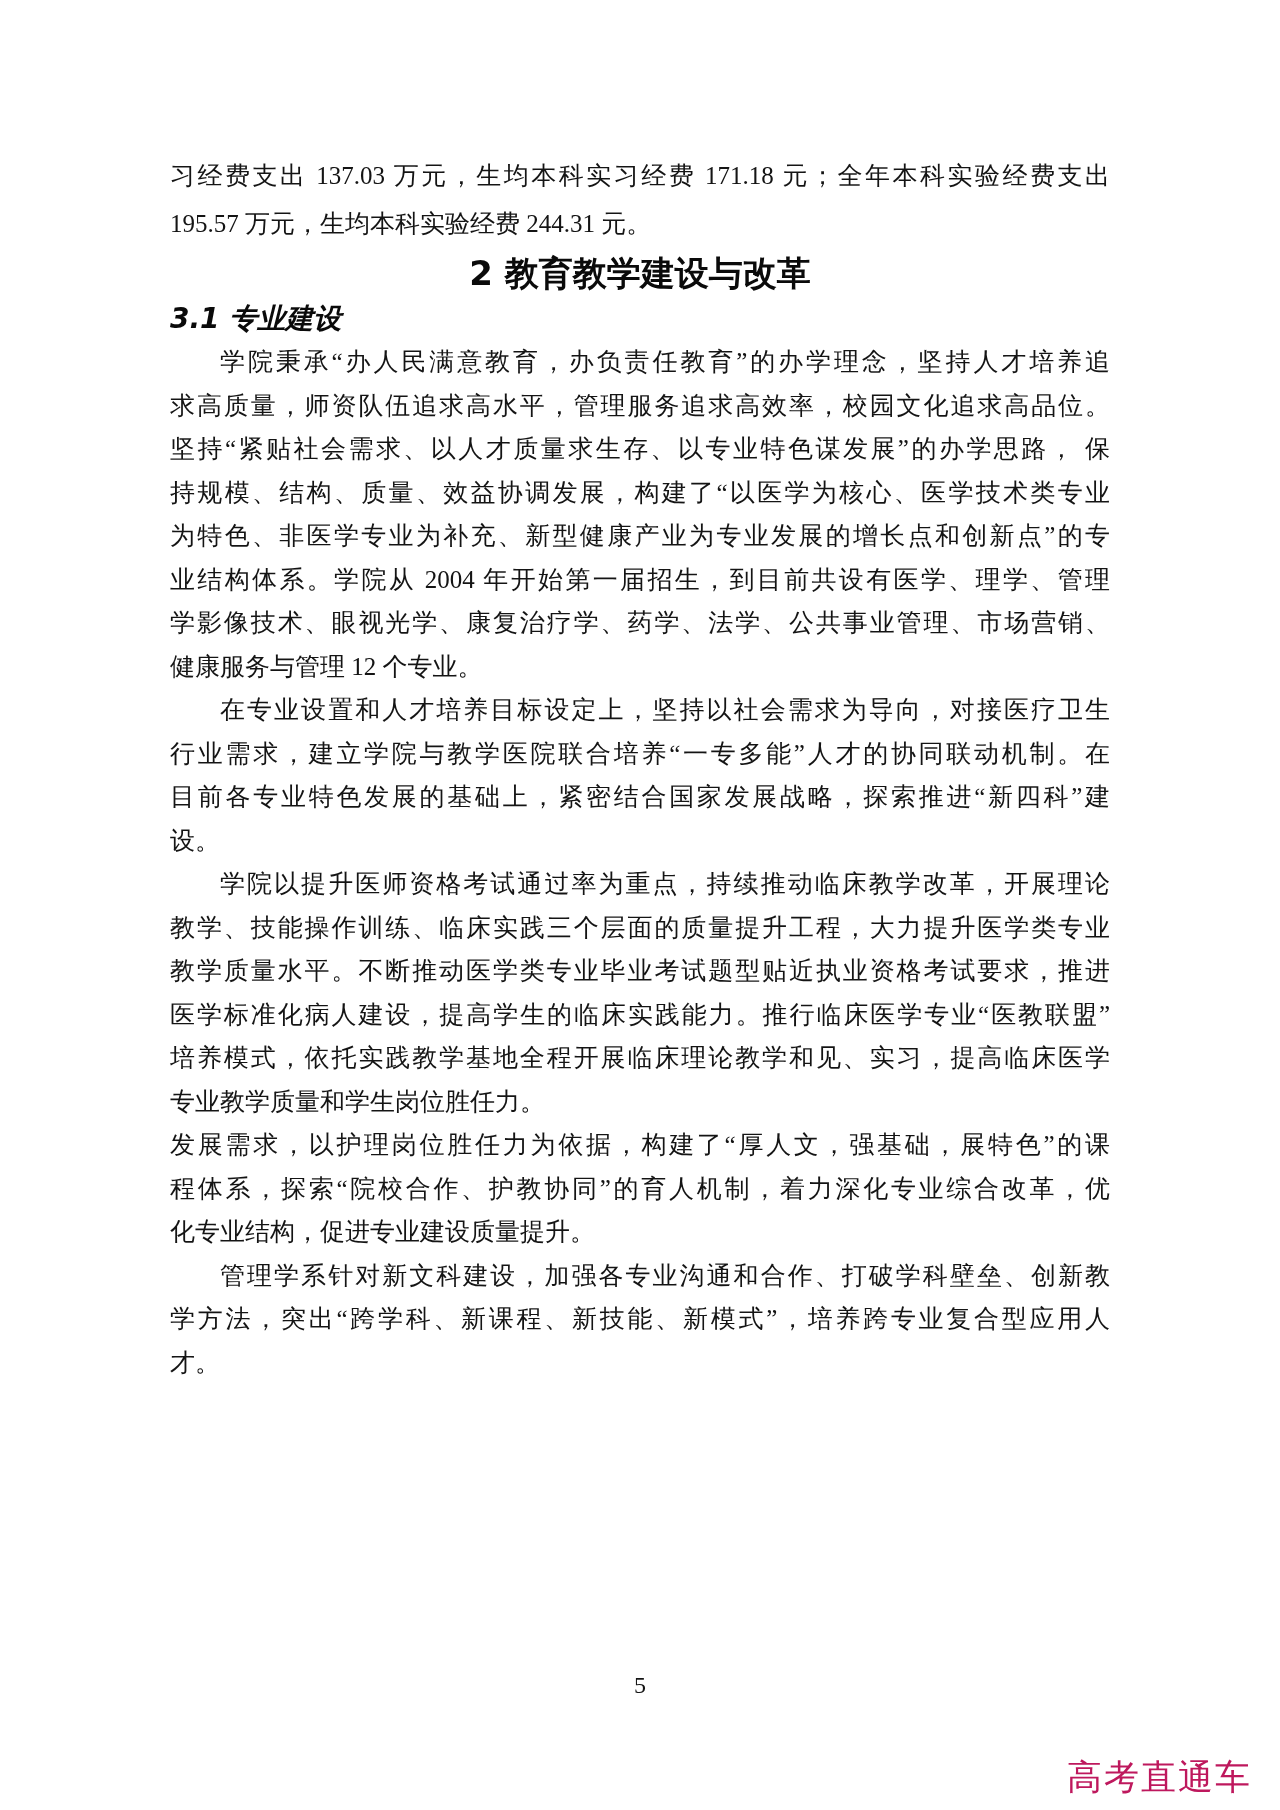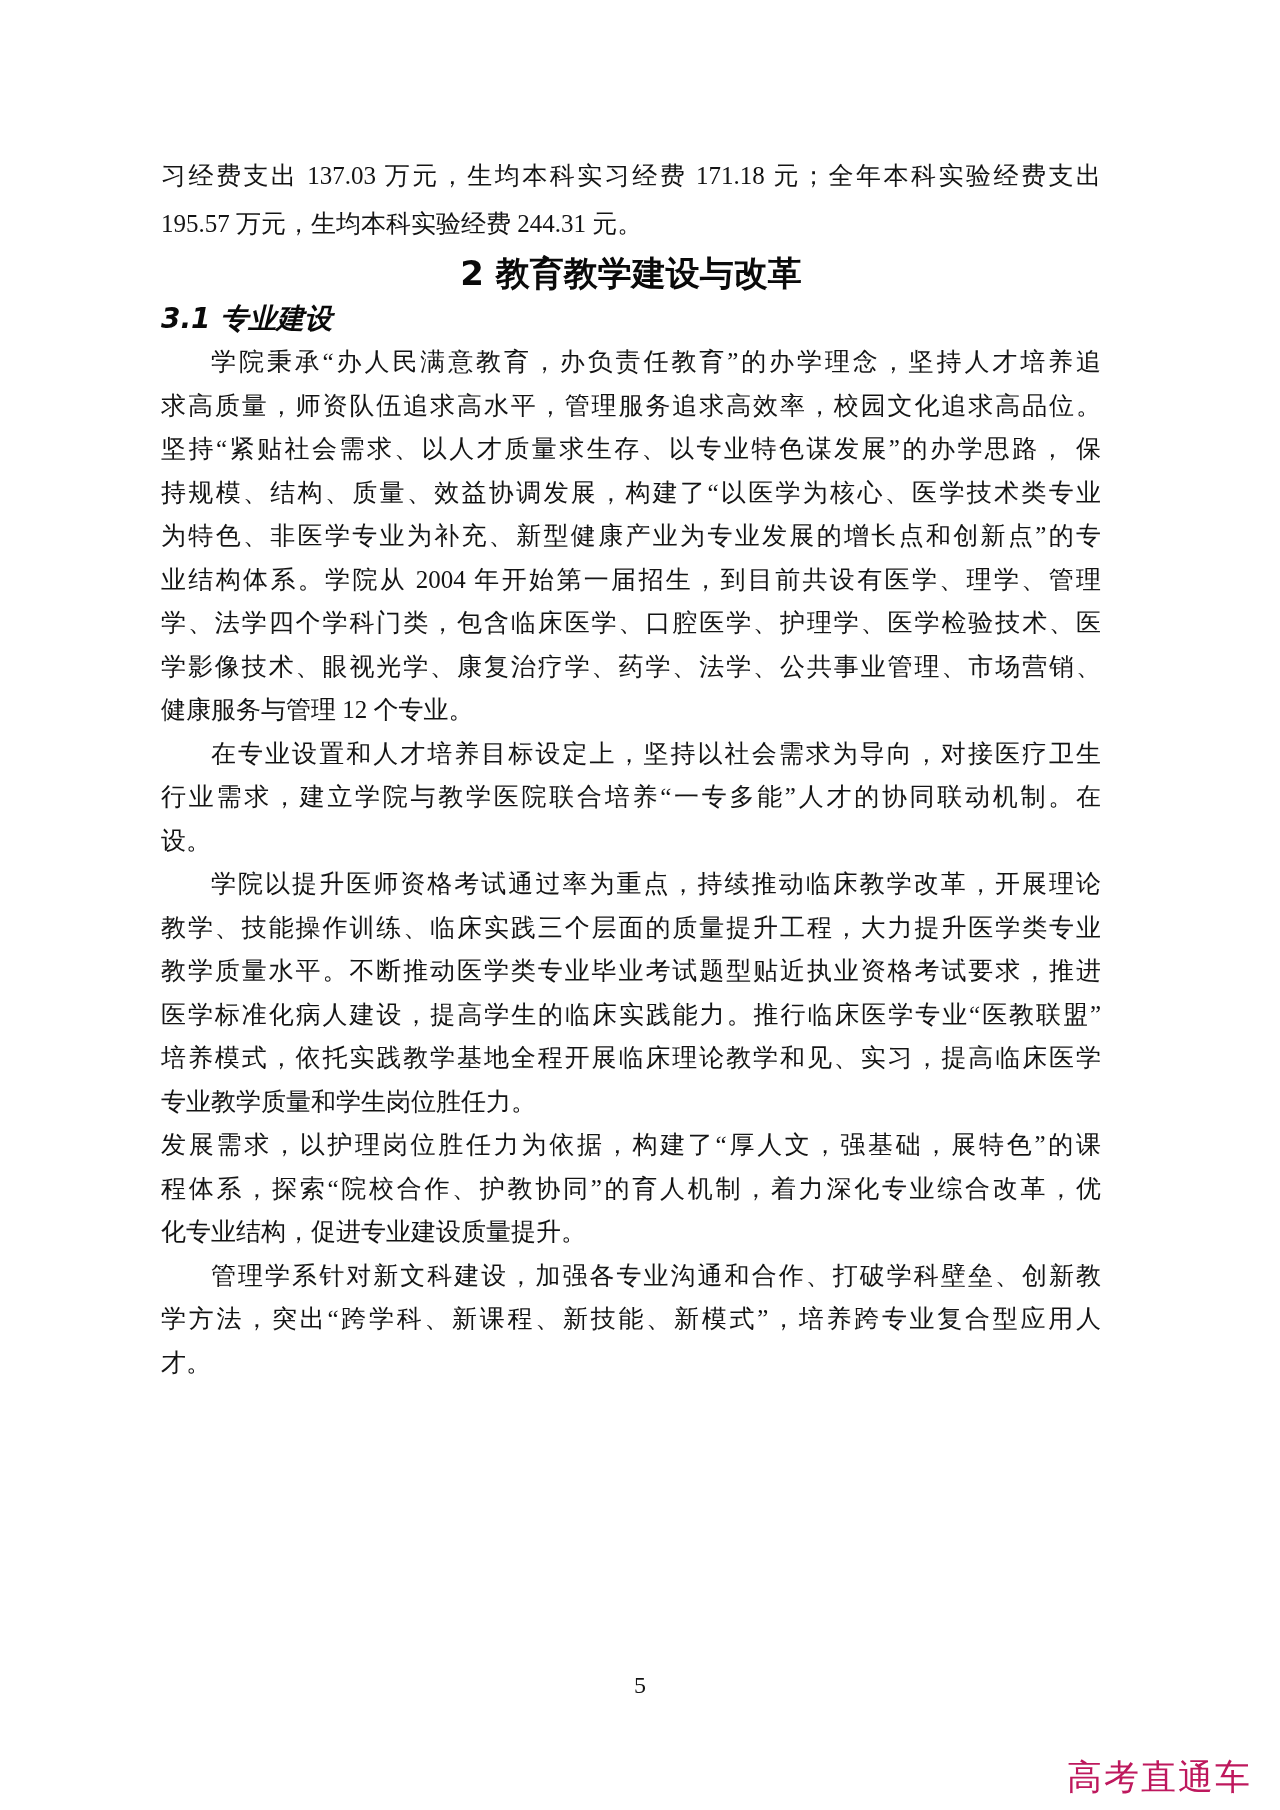--- a/index.html
+++ b/index.html
@@ -7,21 +7,21 @@
     position: relative;
     width: 1280px;
     height: 1810px;
     background: #ffffff;
     overflow: hidden;
     font-family: "Liberation Serif", "DejaVu Serif", serif;
     color: #141414;
   }
   .content {
     position: absolute;
-    left: 161px;
+    left: 170px;
     top: 152px;
     width: 940px;
   }
   .line {
     font-size: 25px;
     height: 43.5px;
     line-height: 43.5px;
     text-align: justify;
     text-align-last: justify;
     text-justify: inter-character;
@@ -83,27 +83,27 @@
     <div class="heading">2 教育教学建设与改革</div>
     <div class="subheading">3.1 专业建设</div>
     <div id="body">
         <div class="para">
           <div class="line indent">学院秉承“办人民满意教育，办负责任教育”的办学理念，坚持人才培养追</div>
           <div class="line">求高质量，师资队伍追求高水平，管理服务追求高效率，校园文化追求高品位。</div>
           <div class="line">坚持“紧贴社会需求、以人才质量求生存、以专业特色谋发展”的办学思路， 保</div>
           <div class="line">持规模、结构、质量、效益协调发展，构建了“以医学为核心、医学技术类专业</div>
           <div class="line">为特色、非医学专业为补充、新型健康产业为专业发展的增长点和创新点”的专</div>
           <div class="line">业结构体系。学院从 2004 年开始第一届招生，到目前共设有医学、理学、管理</div>
-          <div class="line">学、法学四个学科门类，包含临床医学、口腔医学、护理学、医学检验技术、医</div>
           <div class="line">学影像技术、眼视光学、康复治疗学、药学、法学、公共事业管理、市场营销、</div>
           <div class="line last">健康服务与管理 12 个专业。</div>
         </div>
         <div class="para">
           <div class="line indent">在专业设置和人才培养目标设定上，坚持以社会需求为导向，对接医疗卫生</div>
           <div class="line">行业需求，建立学院与教学医院联合培养“一专多能”人才的协同联动机制。在</div>
+          <div class="line">目前各专业特色发展的基础上，紧密结合国家发展战略，探索推进“新四科”建</div>
           <div class="line last">设。</div>
         </div>
         <div class="para">
           <div class="line indent">学院以提升医师资格考试通过率为重点，持续推动临床教学改革，开展理论</div>
           <div class="line">教学、技能操作训练、临床实践三个层面的质量提升工程，大力提升医学类专业</div>
           <div class="line">教学质量水平。不断推动医学类专业毕业考试题型贴近执业资格考试要求，推进</div>
           <div class="line">医学标准化病人建设，提高学生的临床实践能力。推行临床医学专业“医教联盟”</div>
           <div class="line">培养模式，依托实践教学基地全程开展临床理论教学和见、实习，提高临床医学</div>
           <div class="line last">专业教学质量和学生岗位胜任力。</div>
         </div>

